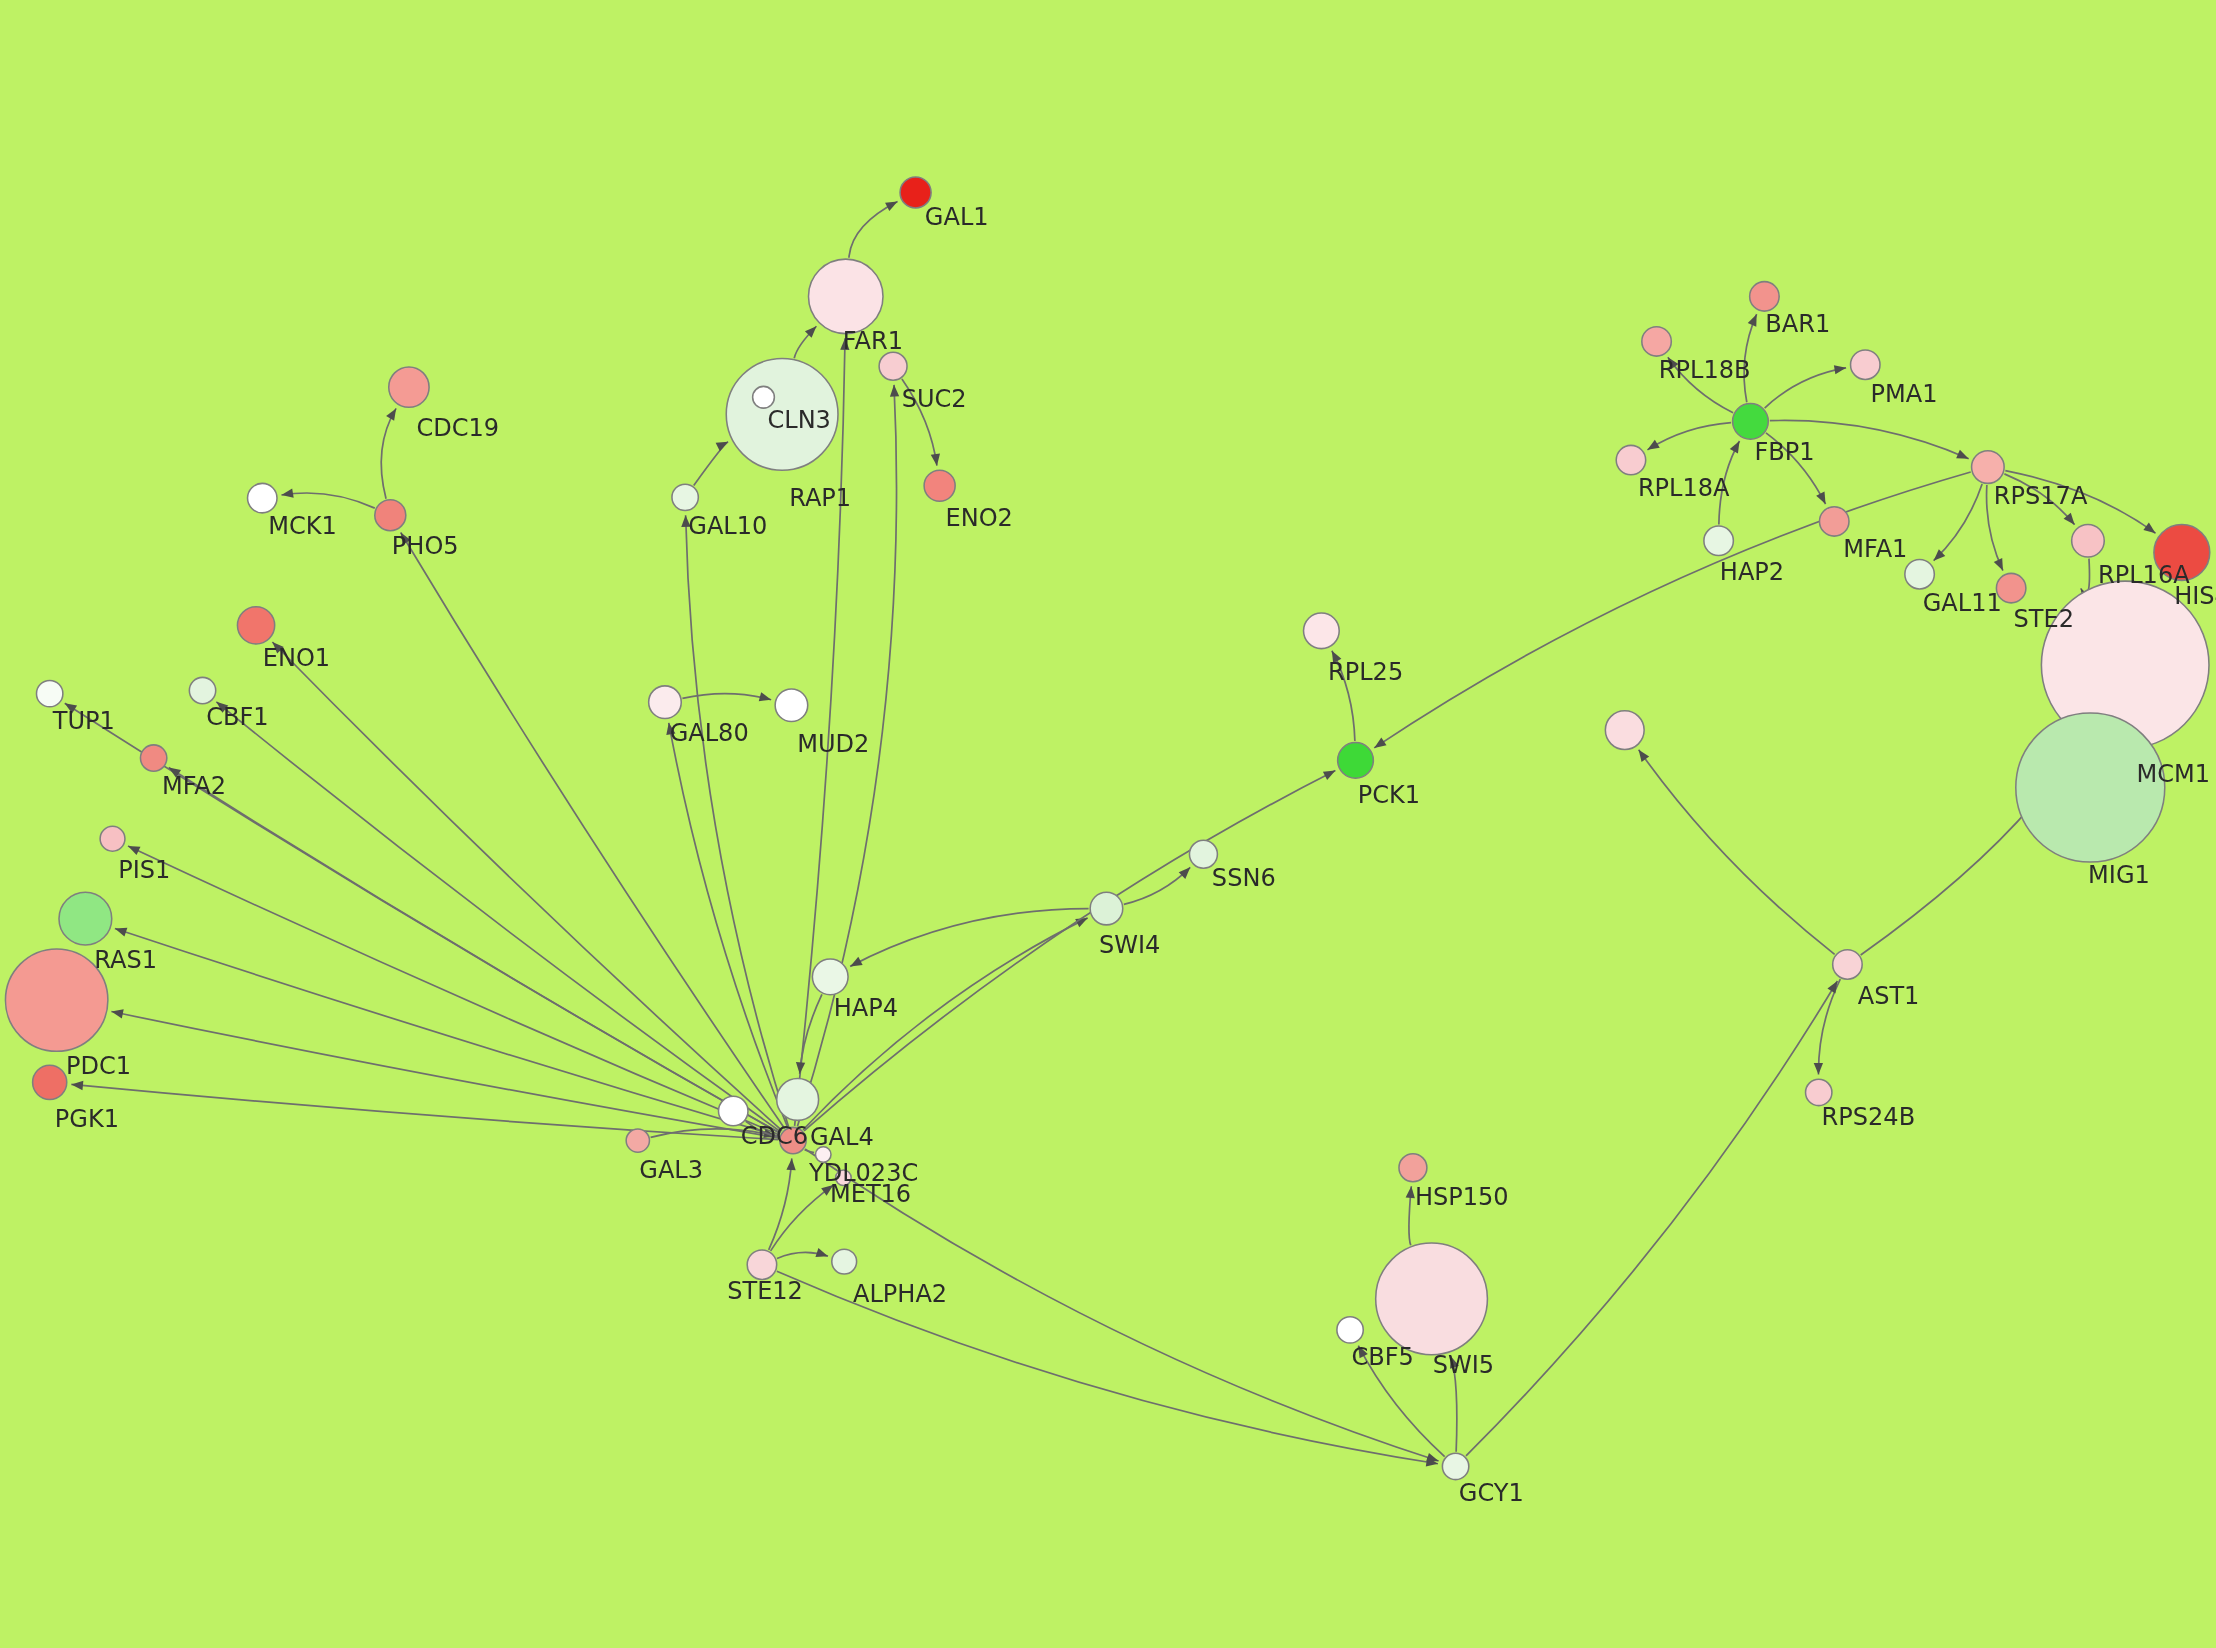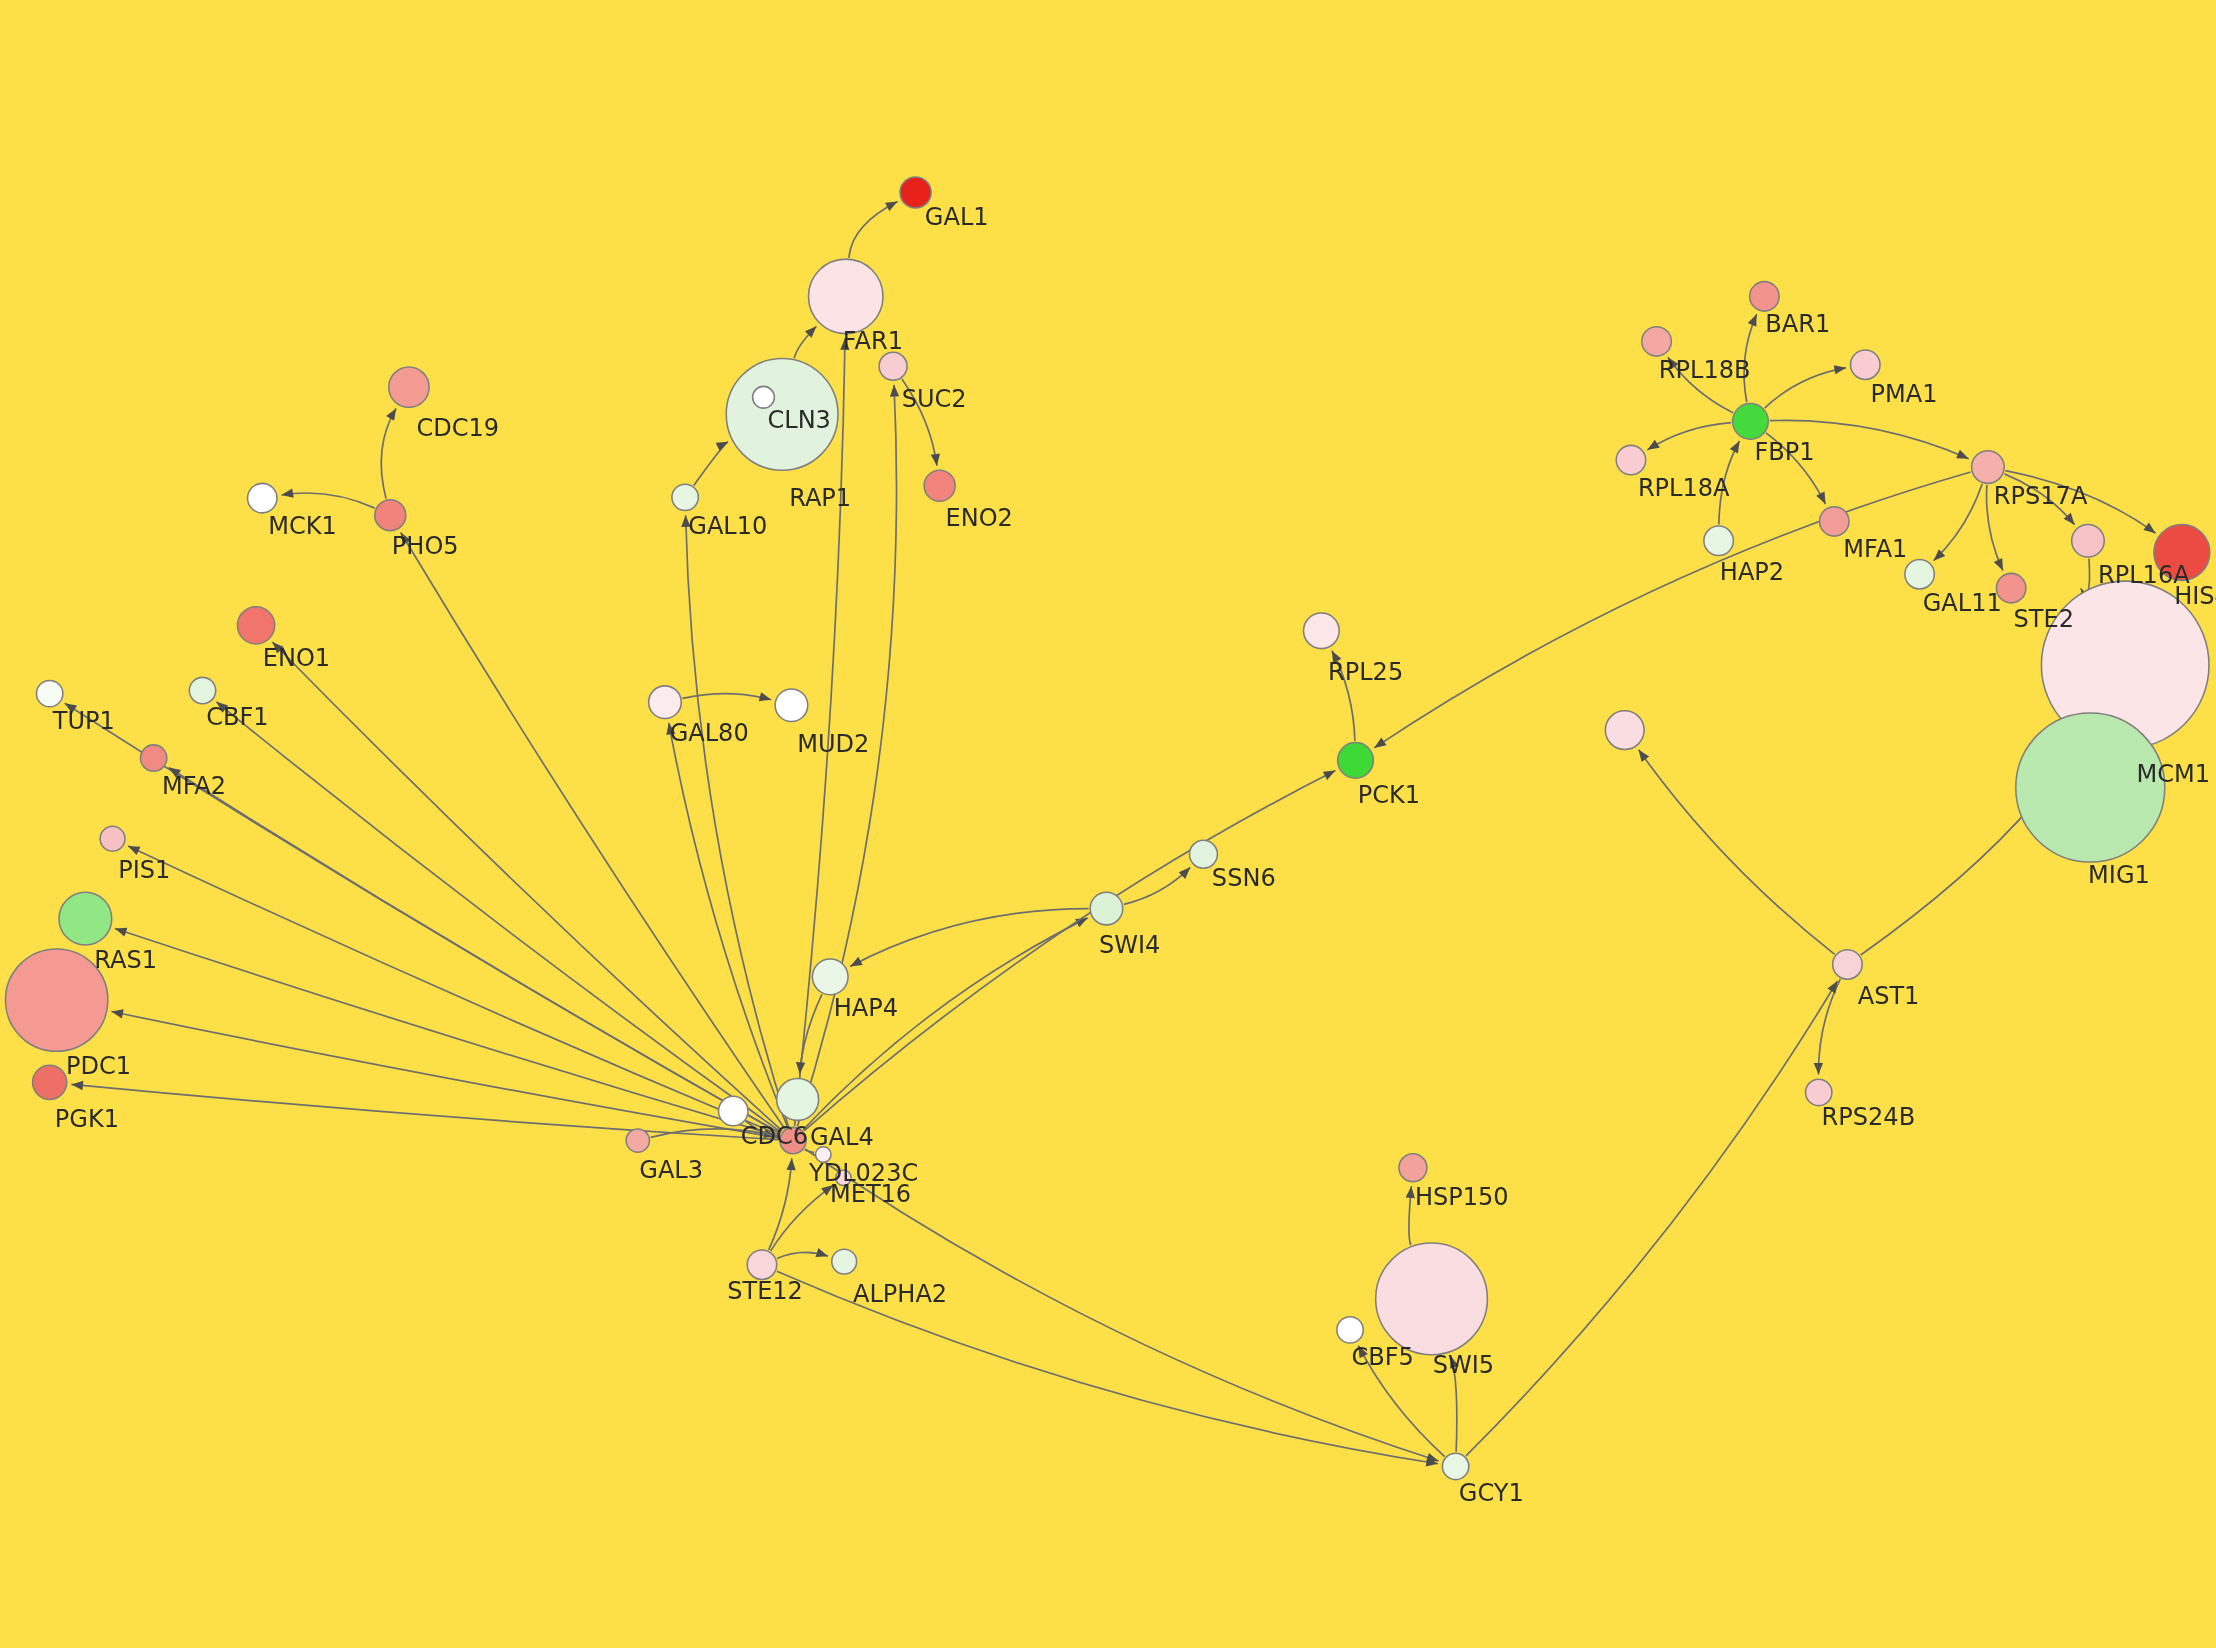--- a/index.html
+++ b/index.html
@@ -8,21 +8,21 @@
     background: #ffffff;
     width: 2216px;
     height: 1648px;
     overflow: hidden;
     font-family: "DejaVu Sans", "Liberation Sans", sans-serif;
   }
   #stage {
     position: relative;
     width: 2216px;
     height: 1648px;
-    background: #fde047;
+    background: #bef264;
   }
   svg { display: block; }
   .edge { fill: none; }
   .node { cursor: pointer; }
   .nodelabel { pointer-events: none; }
 </style>
 </head>
 <body>
 
 <div id="stage">

